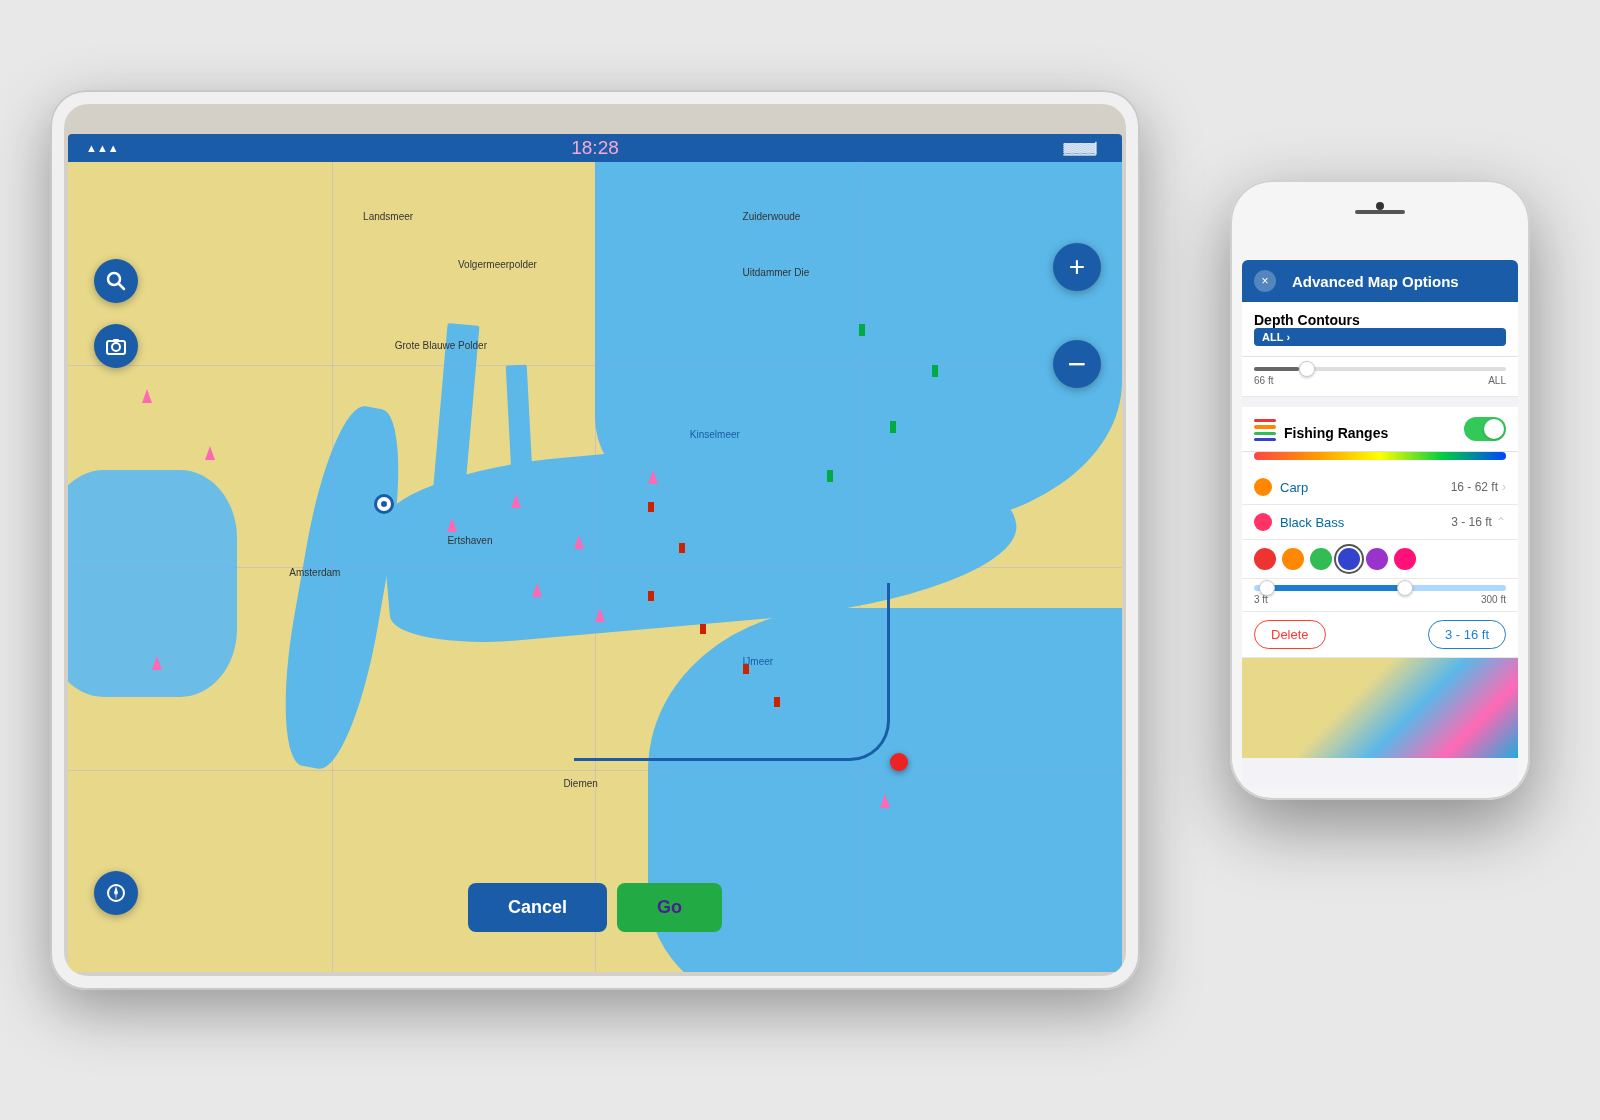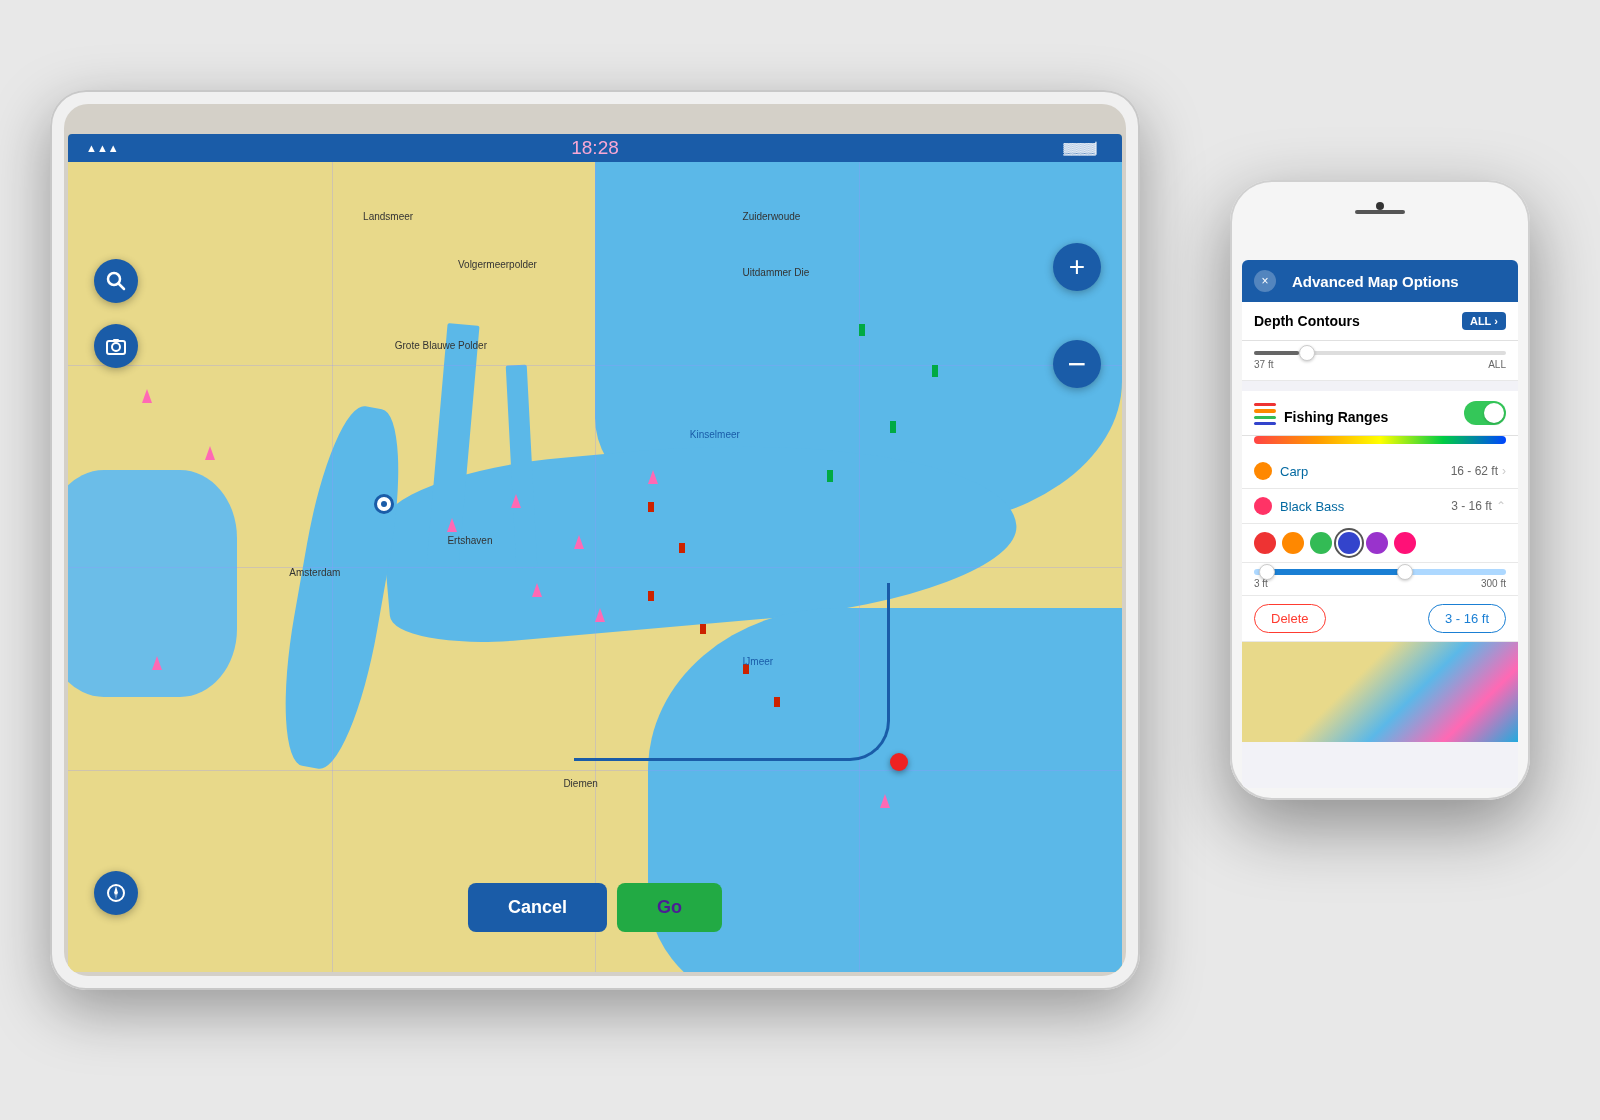--- a/index.html
+++ b/index.html
@@ -436,24 +436,24 @@
     .section {
       background: white;
       margin: 0;
     }
     .section + .section {
       margin-top: 10px;
     }
 
     .depth-row {
       display: flex;
-      align-items: center;
       padding: 10px 12px;
       background: white;
       border-bottom: 1px solid #e0e0e0;
+      flex-direction: column;
     }
     .depth-label {
       font-size: 14px;
       font-weight: 600;
       color: #000;
       flex: 1;
     }
     .depth-all-badge {
       background: #1a5ca8;
       color: white;
@@ -831,21 +831,21 @@
               <span>ALL</span>
               <span>›</span>
             </div>
           </div>
           <div class="depth-slider-area">
             <div class="depth-slider-track">
               <div class="depth-slider-fill"></div>
               <div class="depth-slider-thumb"></div>
             </div>
             <div class="depth-range-labels">
-              <span>37 ft</span>
+              <span>66 ft</span>
               <span>ALL</span>
             </div>
           </div>
         </div>
 
         <div class="section" style="margin-top:10px">
           <div class="fishing-row">
             <div class="fishing-icon">
               <div class="fish-stripe" style="background:#ee3333;width:100%"></div>
               <div class="fish-stripe" style="background:#ff8800;width:100%"></div>

